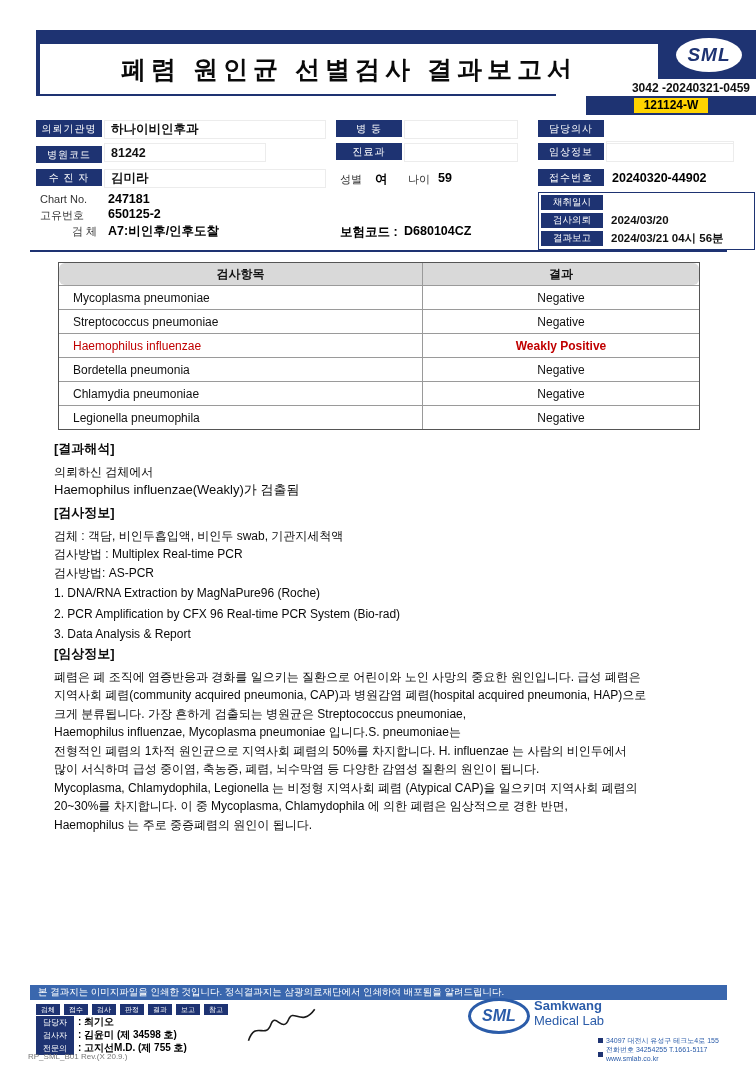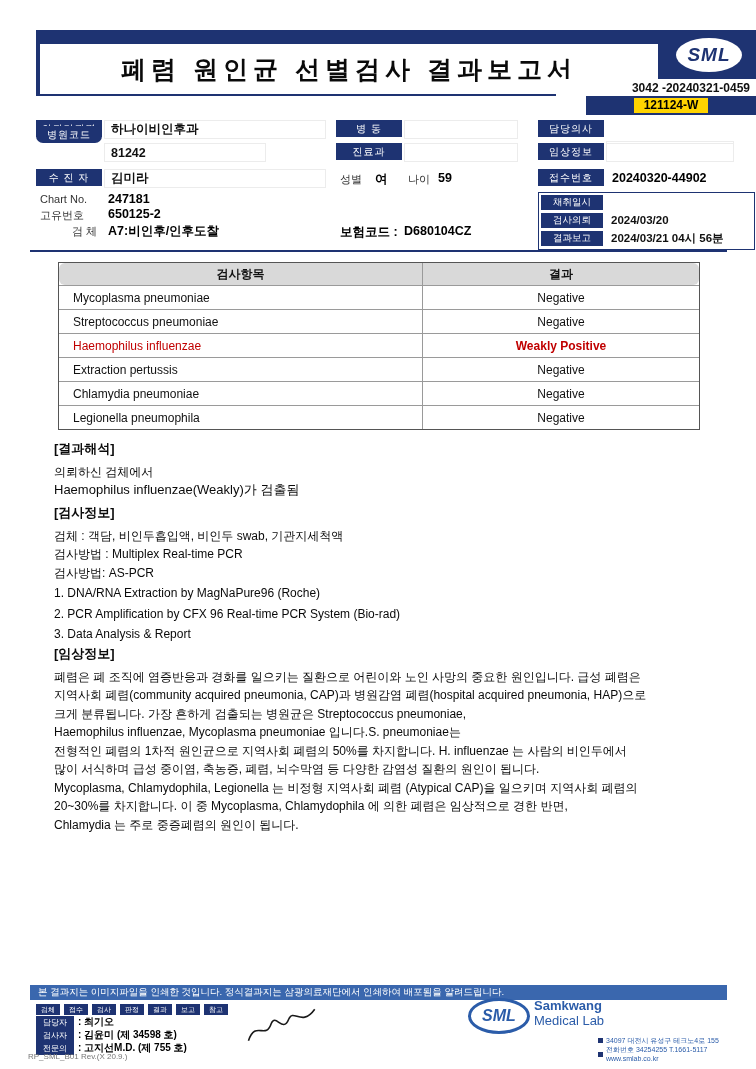--- a/index.html
+++ b/index.html
@@ -90,21 +90,21 @@
     <span class="code-badge">121124-W</span>
   </div>
 
   <div class="chip" style="left:36px;top:120px;width:66px;">의뢰기관명</div>
   <div class="field" style="left:104px;top:120px;width:208px;">하나이비인후과</div>
   <div class="chip" style="left:336px;top:120px;width:66px;">병 동</div>
   <div class="field" style="left:404px;top:120px;width:100px;"></div>
   <div class="chip" style="left:538px;top:120px;width:66px;">담당의사</div>
   <div class="field small-right" style="left:606px;top:120px;width:114px;margin-top:21px;">선생님</div>
 
-  <div class="chip" style="left:36px;top:126px;width:66px;border-radius:7px;">병원코드</div>
+  <div class="chip" style="left:36px;top:146px;width:66px;">병원코드</div>
   <div class="field" style="left:104px;top:143px;width:148px;">81242</div>
   <div class="chip" style="left:336px;top:143px;width:66px;">진료과</div>
   <div class="field" style="left:404px;top:143px;width:100px;"></div>
   <div class="chip" style="left:538px;top:143px;width:66px;">임상정보</div>
   <div class="field" style="left:606px;top:143px;width:114px;"></div>
 
   <div class="chip" style="left:36px;top:169px;width:66px;">수 진 자</div>
   <div class="field" style="left:104px;top:169px;width:208px;">김미라</div>
   <div class="plabel" style="left:340px;top:172px;">성별</div>
   <div class="pvalue" style="left:375px;top:171px;">여</div>
@@ -150,21 +150,21 @@
     </div>
     <div class="tr">
       <div class="c1">Streptococcus pneumoniae</div>
       <div class="c2">Negative</div>
     </div>
     <div class="tr red">
       <div class="c1">Haemophilus influenzae</div>
       <div class="c2">Weakly Positive</div>
     </div>
     <div class="tr">
-      <div class="c1">Extraction pertussis</div>
+      <div class="c1">Bordetella pneumonia</div>
       <div class="c2">Negative</div>
     </div>
     <div class="tr">
       <div class="c1">Chlamydia pneumoniae</div>
       <div class="c2">Negative</div>
     </div>
     <div class="tr">
       <div class="c1">Legionella pneumophila</div>
       <div class="c2">Negative</div>
     </div>
@@ -189,21 +189,21 @@
   <div class="block" style="top:645px;">
     <div class="sec-title">[임상정보]</div>
     <div>폐렴은 폐 조직에 염증반응과 경화를 일으키는 질환으로 어린이와 노인 사망의 중요한 원인입니다. 급성 폐렴은</div>
     <div>지역사회 폐렴(community acquired pneumonia, CAP)과 병원감염 폐렴(hospital acquired pneumonia, HAP)으로</div>
     <div>크게 분류됩니다. 가장 흔하게 검출되는 병원균은 Streptococcus pneumoniae,</div>
     <div>Haemophilus influenzae, Mycoplasma pneumoniae 입니다.S. pneumoniae는</div>
     <div>전형적인 폐렴의 1차적 원인균으로 지역사회 폐렴의 50%를 차지합니다. H. influenzae 는 사람의 비인두에서</div>
     <div>많이 서식하며 급성 중이염, 축농증, 폐렴, 뇌수막염 등 다양한 감염성 질환의 원인이 됩니다.</div>
     <div>Mycoplasma, Chlamydophila, Legionella 는 비정형 지역사회 폐렴 (Atypical CAP)을 일으키며 지역사회 폐렴의</div>
     <div>20~30%를 차지합니다. 이 중 Mycoplasma, Chlamydophila 에 의한 폐렴은 임상적으로 경한 반면,</div>
-    <div>Chlamydia 는 주로 중증폐렴의 원인이 됩니다.</div>
+    <div>Haemophilus 는 주로 중증폐렴의 원인이 됩니다.</div>
   </div>
 
   <div class="notice">본 결과지는 이미지파일을 인쇄한 것입니다. 정식결과지는 삼광의료재단에서 인쇄하여 배포됨을 알려드립니다.</div>
 
   <div class="legend">
     <span class="lchip">검체</span>
     <span class="lchip">접수</span>
     <span class="lchip">검사</span>
     <span class="lchip">판정</span>
     <span class="lchip">결과</span>

